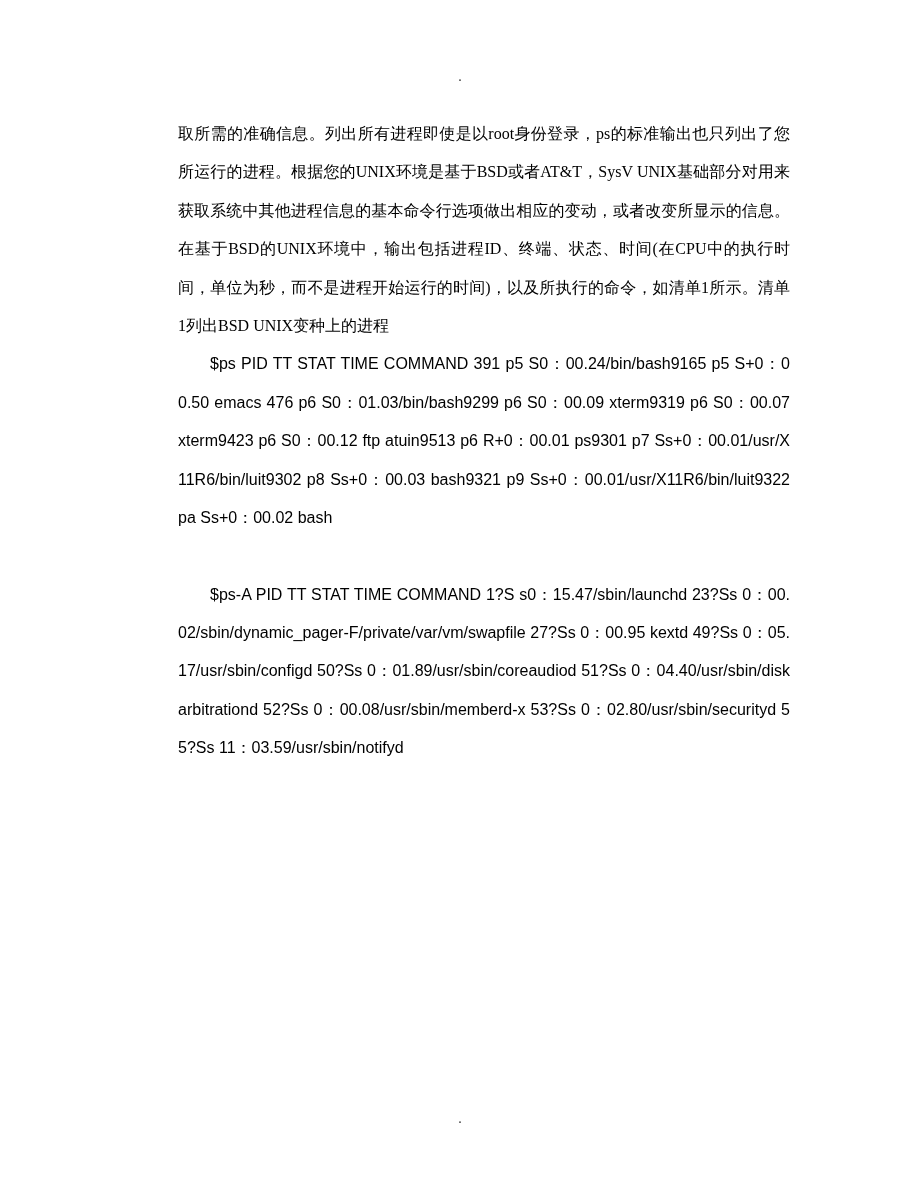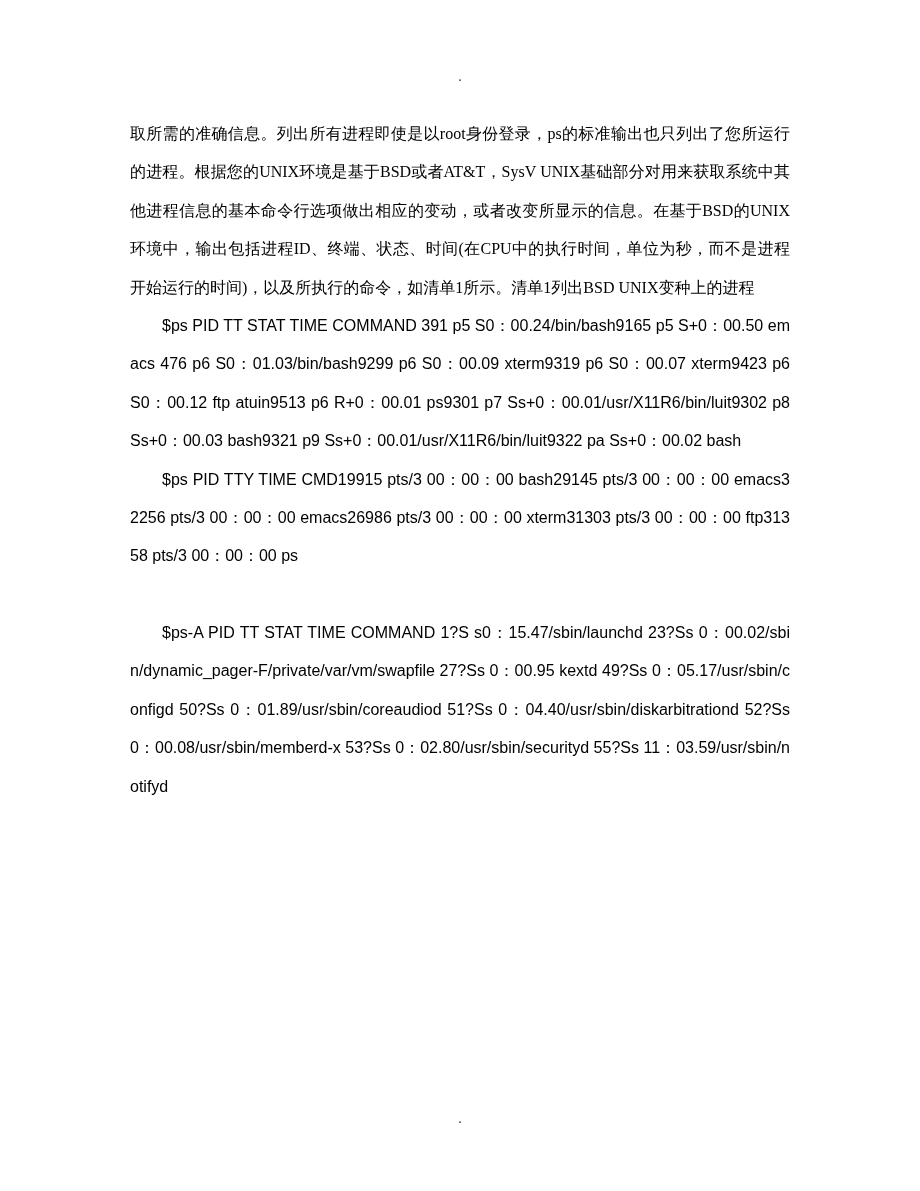--- a/index.html
+++ b/index.html
@@ -20,39 +20,39 @@
     transform: translateX(-50%);
     font-size: 14px;
     color: #333;
   }
   .dot-top { top: 60px; }
   .dot-bottom { bottom: 55px; }
   .content {
     margin-top: 55px;
     text-align: justify;
     word-break: break-all;
+    margin-left: 48px;
   }
   .para { text-indent: 2em; margin: 0; }
   .wrap { text-indent: 0; margin: 0; }
   .blank { height: 2.4em; }
   .mono { font-family: Liberation Sans, sans-serif; }
 </style>
 </head>
 <body>
 
 <div class="dot-top">.</div>
 
 <div class="content">
 
   <p class="wrap">取所需的准确信息。列出所有进程即使是以root身份登录，ps的标准输出也只列出了您所运行的进程。根据您的UNIX环境是基于BSD或者AT&amp;T，SysV UNIX基础部分对用来获取系统中其他进程信息的基本命令行选项做出相应的变动，或者改变所显示的信息。在基于BSD的UNIX环境中，输出包括进程ID、终端、状态、时间(在CPU中的执行时间，单位为秒，而不是进程开始运行的时间)，以及所执行的命令，如清单1所示。清单1列出BSD UNIX变种上的进程</p>
 
   <p class="para mono">$ps PID TT STAT TIME COMMAND 391 p5 S0：00.24/bin/bash9165 p5 S+0：00.50 emacs 476 p6 S0：01.03/bin/bash9299 p6 S0：00.09 xterm9319 p6 S0：00.07 xterm9423 p6 S0：00.12 ftp atuin9513 p6 R+0：00.01 ps9301 p7 Ss+0：00.01/usr/X11R6/bin/luit9302 p8 Ss+0：00.03 bash9321 p9 Ss+0：00.01/usr/X11R6/bin/luit9322 pa Ss+0：00.02 bash</p>
 
 
-  <p class="para mono">$ps PID TTY TIME CMD19915 pts/3 00：00：00 bash29145 pts/3 00：00：00 emacs32256 pts/3 00：00：00 emacs26986 pts/3 00：00：00 xterm31303 pts/3 00：00：00 ftp31358 pts/3 00：00：00 ps</p>
 
   <div class="blank"></div>
 
   <p class="para mono">$ps-A PID TT STAT TIME COMMAND 1?S s0：15.47/sbin/launchd 23?Ss 0：00.02/sbin/dynamic_pager-F/private/var/vm/swapfile 27?Ss 0：00.95 kextd 49?Ss 0：05.17/usr/sbin/configd 50?Ss 0：01.89/usr/sbin/coreaudiod 51?Ss 0：04.40/usr/sbin/diskarbitrationd 52?Ss 0：00.08/usr/sbin/memberd-x 53?Ss 0：02.80/usr/sbin/securityd 55?Ss 11：03.59/usr/sbin/notifyd</p>
 
 </div>
 
 <div class="dot-bottom">.</div>
 
 </body></html>

